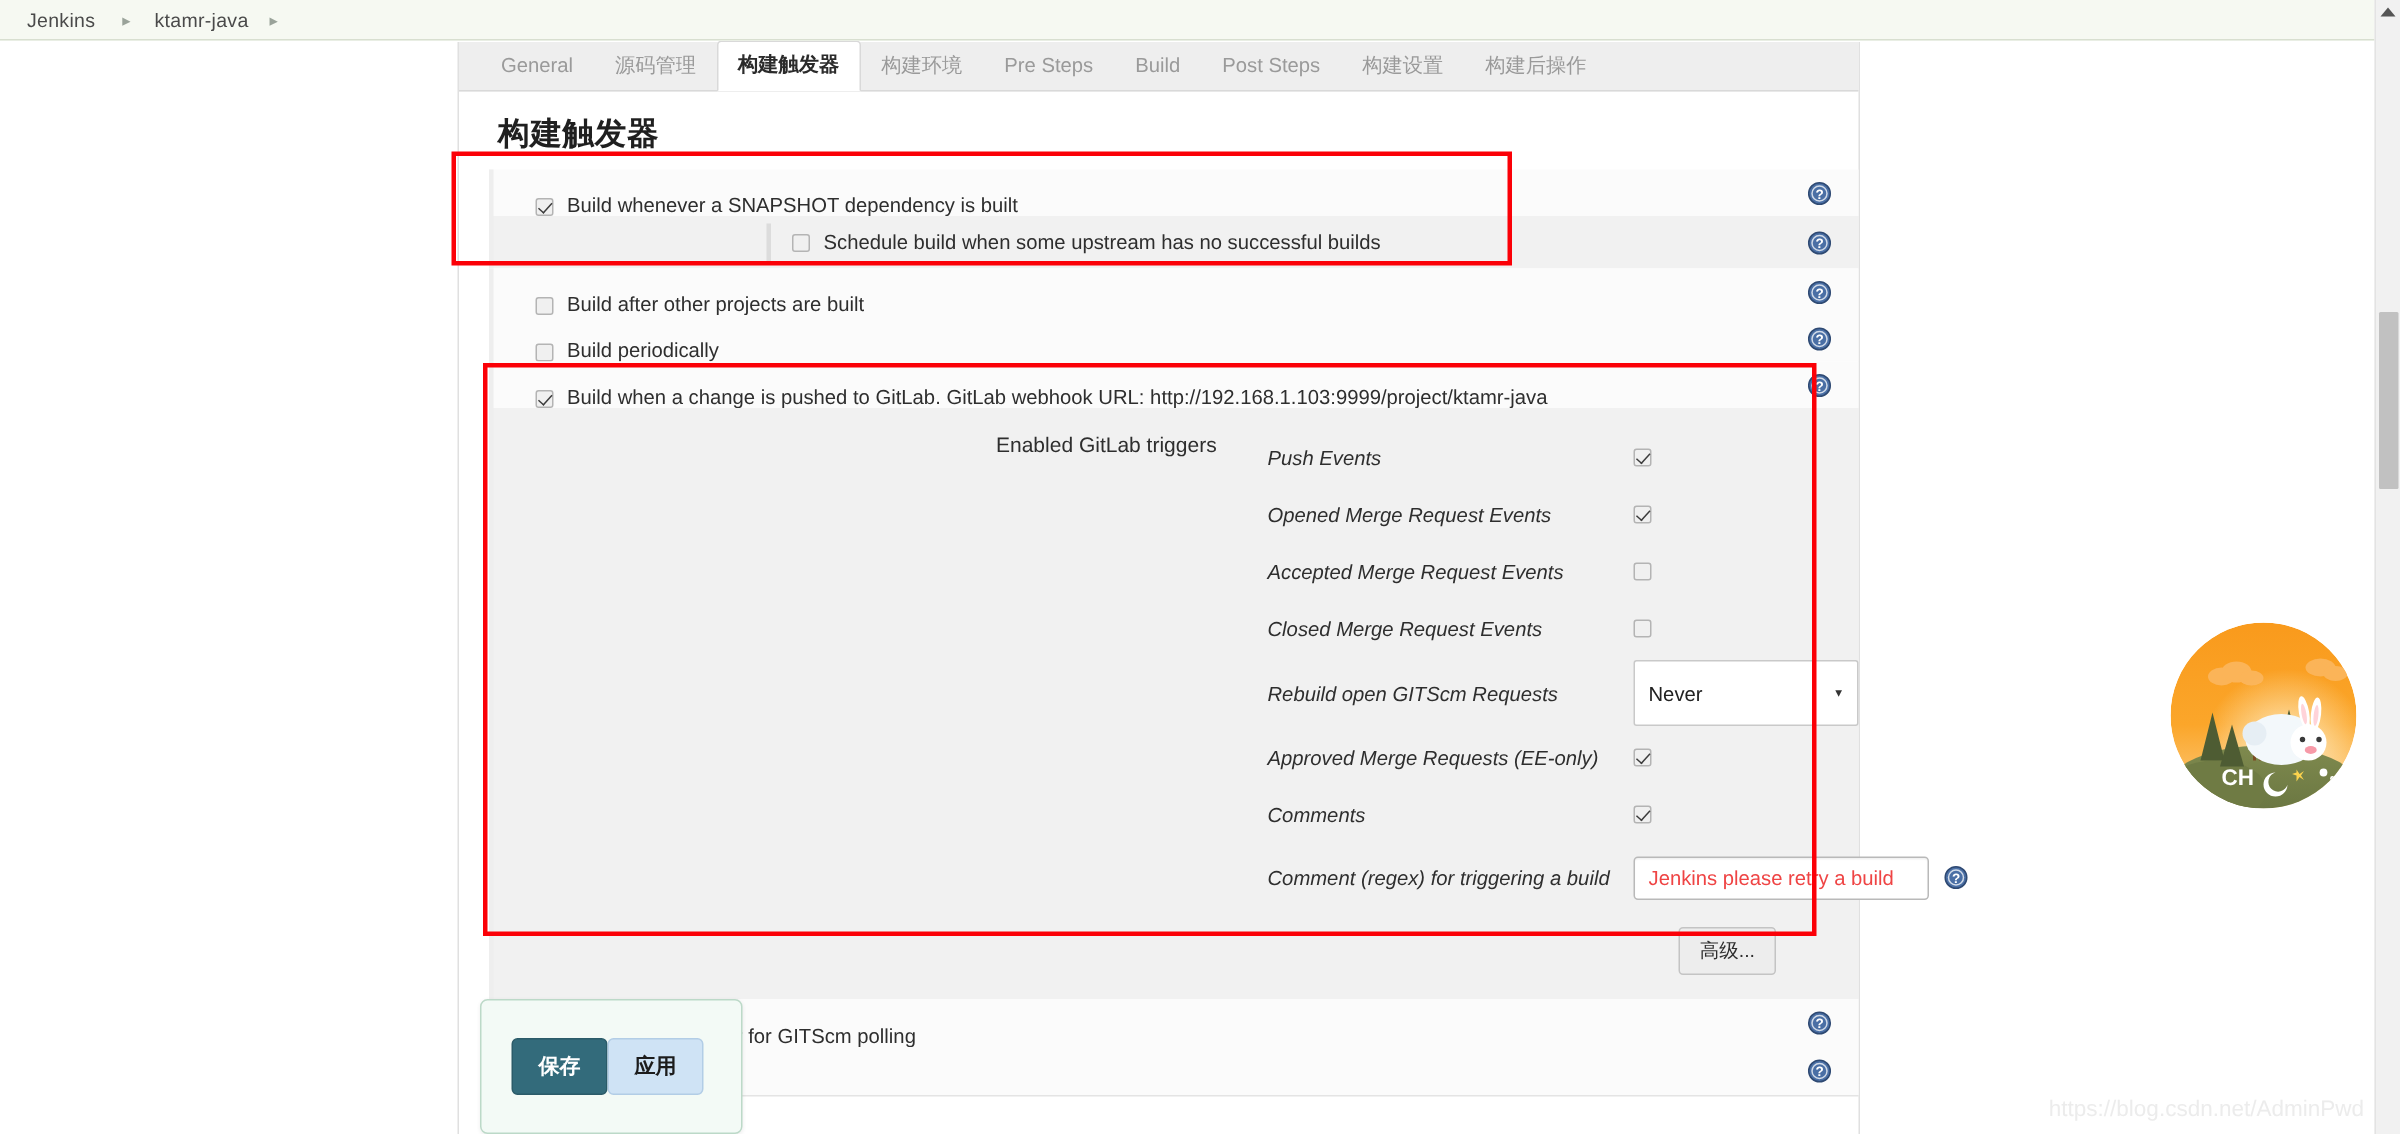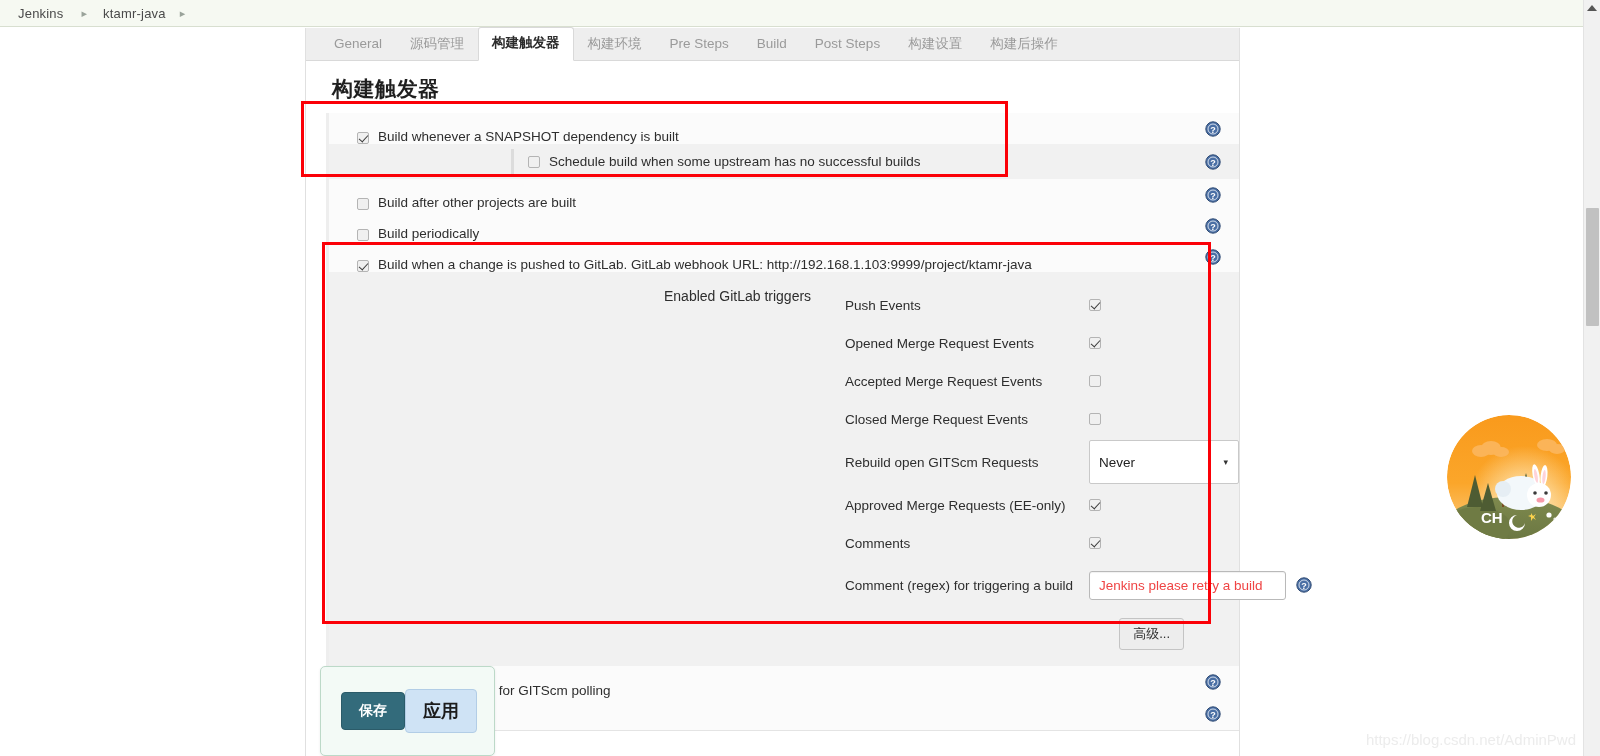--- a/index.html
+++ b/index.html
@@ -166,20 +166,21 @@
     height: 38px;
     padding-left: 516px;
     position: relative;
   }
   .gl-label {
     font-size: 13.5px;
     color: #2e2e2e;
     width: 244px;
     flex: 0 0 244px;
     white-space: nowrap;
+    font-style: italic;
   }
   .gl-select {
     width: 380px; height: 44px;
     background: #ffffff;
     border: 1px solid #c9c9c9;
     border-radius: 2px;
     font-size: 13.5px;
     color: #222222;
     display: flex; align-items: center;
     padding: 0 9px;
@@ -252,21 +253,21 @@
     font-weight: bold;
     padding: 9px 17px;
     cursor: pointer;
     font-family: "Liberation Sans", sans-serif;
   }
   .btn-apply {
     background: #cfe3f5;
     color: #1c1c1c;
     border: 1px solid #b2cde6;
     border-radius: 4px;
-    font-size: 18px;
+    font-size: 14px;
     font-weight: bold;
     padding: 9px 17px;
     cursor: pointer;
     font-family: "Liberation Sans", sans-serif;
   }
 
   
   .ghost-poll {
     position: absolute; left: 333px; top: 668px;
     display: flex; align-items: center; gap: 9px;

